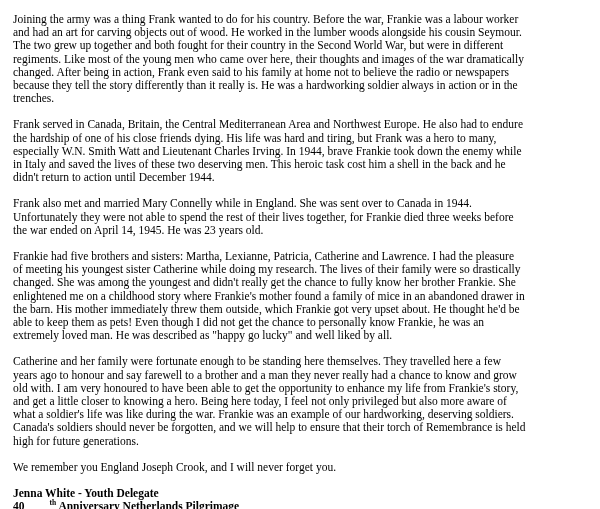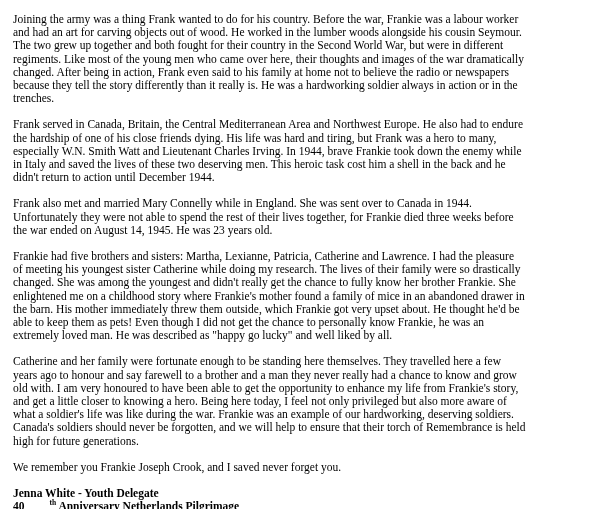--- a/index.html
+++ b/index.html
@@ -45,27 +45,27 @@
 </style>
 </head>
 <body>
 
 <div class="page">
 
   <p class="para">Joining the army was a thing Frank wanted to do for his country. Before the war, Frankie was a labour worker and had an art for carving objects out of wood. He worked in the lumber woods alongside his cousin Seymour. The two grew up together and both fought for their country in the Second World War, but were in different regiments. Like most of the young men who came over here, their thoughts and images of the war dramatically changed. After being in action, Frank even said to his family at home not to believe the radio or newspapers because they tell the story differently than it really is. He was a hardworking soldier always in action or in the trenches.</p>
 
   <p class="para">Frank served in Canada, Britain, the Central Mediterranean Area and Northwest Europe. He also had to endure the hardship of one of his close friends dying. His life was hard and tiring, but Frank was a hero to many, especially W.N. Smith Watt and Lieutenant Charles Irving. In 1944, brave Frankie took down the enemy while in Italy and saved the lives of these two deserving men. This heroic task cost him a shell in the back and he didn't return to action until December 1944.</p>
 
-  <p class="para">Frank also met and married Mary Connelly while in England. She was sent over to Canada in 1944. Unfortunately they were not able to spend the rest of their lives together, for Frankie died three weeks before the war ended on August 14, 1945. He was 23 years old.</p>
+  <p class="para">Frank also met and married Mary Connelly while in England. She was sent over to Canada in 1944. Unfortunately they were not able to spend the rest of their lives together, for Frankie died three weeks before the war ended on April 14, 1945. He was 23 years old.</p>
 
   <p class="para">Frankie had five brothers and sisters: Martha, Lexianne, Patricia, Catherine and Lawrence. I had the pleasure of meeting his youngest sister Catherine while doing my research. The lives of their family were so drastically changed. She was among the youngest and didn't really get the chance to fully know her brother Frankie. She enlightened me on a childhood story where Frankie's mother found a family of mice in an abandoned drawer in the barn. His mother immediately threw them outside, which Frankie got very upset about. He thought he'd be able to keep them as pets! Even though I did not get the chance to personally know Frankie, he was an extremely loved man. He was described as "happy go lucky" and well liked by all.</p>
 
   <p class="para">Catherine and her family were fortunate enough to be standing here themselves. They travelled here a few years ago to honour and say farewell to a brother and a man they never really had a chance to know and grow old with. I am very honoured to have been able to get the opportunity to enhance my life from Frankie's story, and get a little closer to knowing a hero. Being here today, I feel not only privileged but also more aware of what a soldier's life was like during the war. Frankie was an example of our hardworking, deserving soldiers. Canada's soldiers should never be forgotten, and we will help to ensure that their torch of Remembrance is held high for future generations.</p>
 
-  <p class="para">We remember you Frankie Joseph Crook, and I saved never forget you.</p>
+  <p class="para">We remember you England Joseph Crook, and I will never forget you.</p>
 
   <div class="signature">
     <span class="sig-line">Jenna White - Youth Delegate</span>
     <span class="sig-line"><span>40</span><sup class="ordinal">th</sup><span> Anniversary Netherlands Pilgrimage</span></span>
     <span class="sig-line">May 2005</span>
   </div>
 
 </div>
 
 </body></html>

